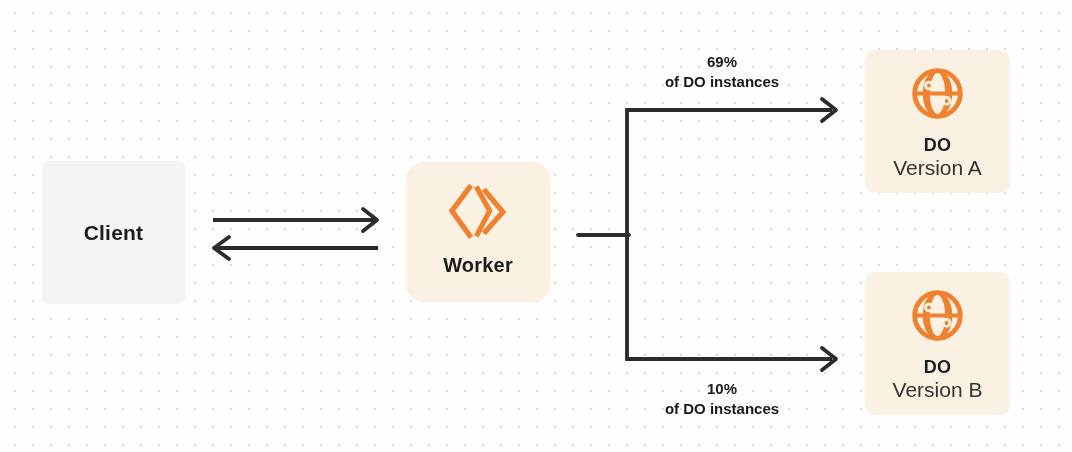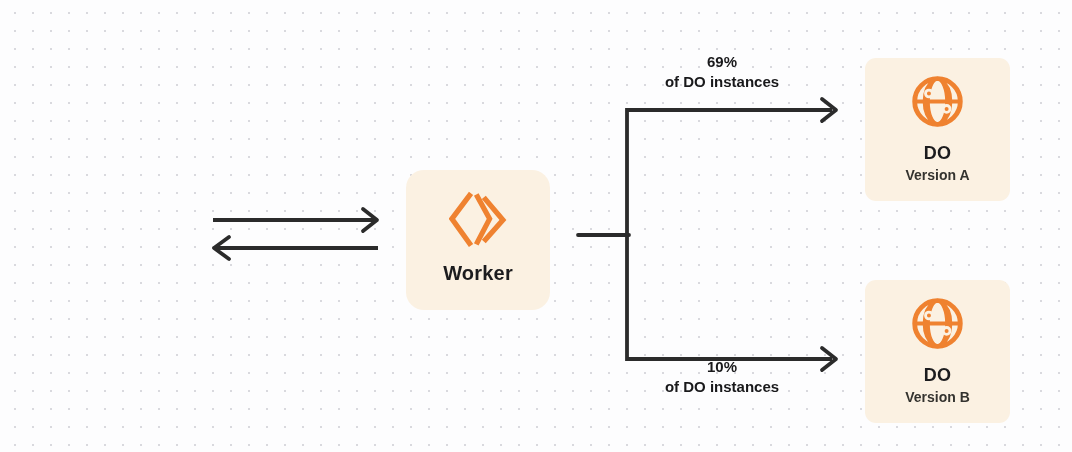--- a/index.html
+++ b/index.html
@@ -40,21 +40,20 @@
   .connectors path.head {
     stroke-linecap: round;
     stroke-linejoin: round;
   }
   .node {
     position: absolute;
     display: flex;
     flex-direction: column;
     align-items: center;
     justify-content: center;
-    margin-top: 8px;
   }
   .node.client {
     left: 42px; top: 161px; width: 143px; height: 143px;
     background: var(--client-gray);
     border-radius: 6px;
   }
   .client-label {
     font-size: 21px;
     font-weight: 700;
     letter-spacing: 0.2px;
@@ -93,37 +92,37 @@
   .globe .inner  { fill: none; stroke: var(--orange); stroke-width: 7; }
   .globe .dot    { fill: var(--orange); stroke: var(--cream); stroke-width: 5; }
   .do-title {
     margin-top: 12px;
     font-size: 18px;
     font-weight: 700;
     line-height: 23px;
     letter-spacing: 0.2px;
   }
   .do-subtitle {
-    font-size: 14px;
-    font-weight: 700;
+    font-size: 21px;
+    font-weight: 400;
     line-height: 21px;
     color: var(--subtext);
   }
   .split-label {
     position: absolute;
     left: 612px;
     width: 220px;
     text-align: center;
     font-size: 15px;
     font-weight: 700;
     line-height: 20px;
     color: #19191B;
   }
   .split-label.top { top: 52px; }
-  .split-label.bottom { top: 357px; }
+  .split-label.bottom { top: 379px; }
 </style>
 </head>
 <body>
 
 <div class="canvas">
 
   <svg class="connectors" viewBox="0 0 1072 452" xmlns="http://www.w3.org/2000/svg" aria-hidden="true">
 
     <path d="M213 220 H374"></path>
     <path class="head" d="M363 209 L377 220 L363 231"></path>
@@ -131,20 +130,23 @@
     <path d="M378 248 H216"></path>
     <path class="head" d="M229 237 L214 248 L229 259"></path>
 
     <path class="head" d="M578 235 H629"></path>
 
     <path d="M832 110 H627 V359 H832"></path>
     <path class="head" d="M822 99 L836 110 L822 121"></path>
     <path class="head" d="M822 348 L836 359 L822 370"></path>
   </svg>
 
+  <div class="node client">
+    <span class="client-label">Client</span>
+  </div>
 
   <div class="node worker">
     <svg class="worker-logo" viewBox="0 0 100 100" xmlns="http://www.w3.org/2000/svg" aria-hidden="true">
       <polyline points="38,4 5,48 38,94"></polyline>
       <polyline points="47,6 70,48 47,92"></polyline>
       <polyline points="60,11 93,50 60,87"></polyline>
     </svg>
     <span class="worker-label">Worker</span>
   </div>
 

